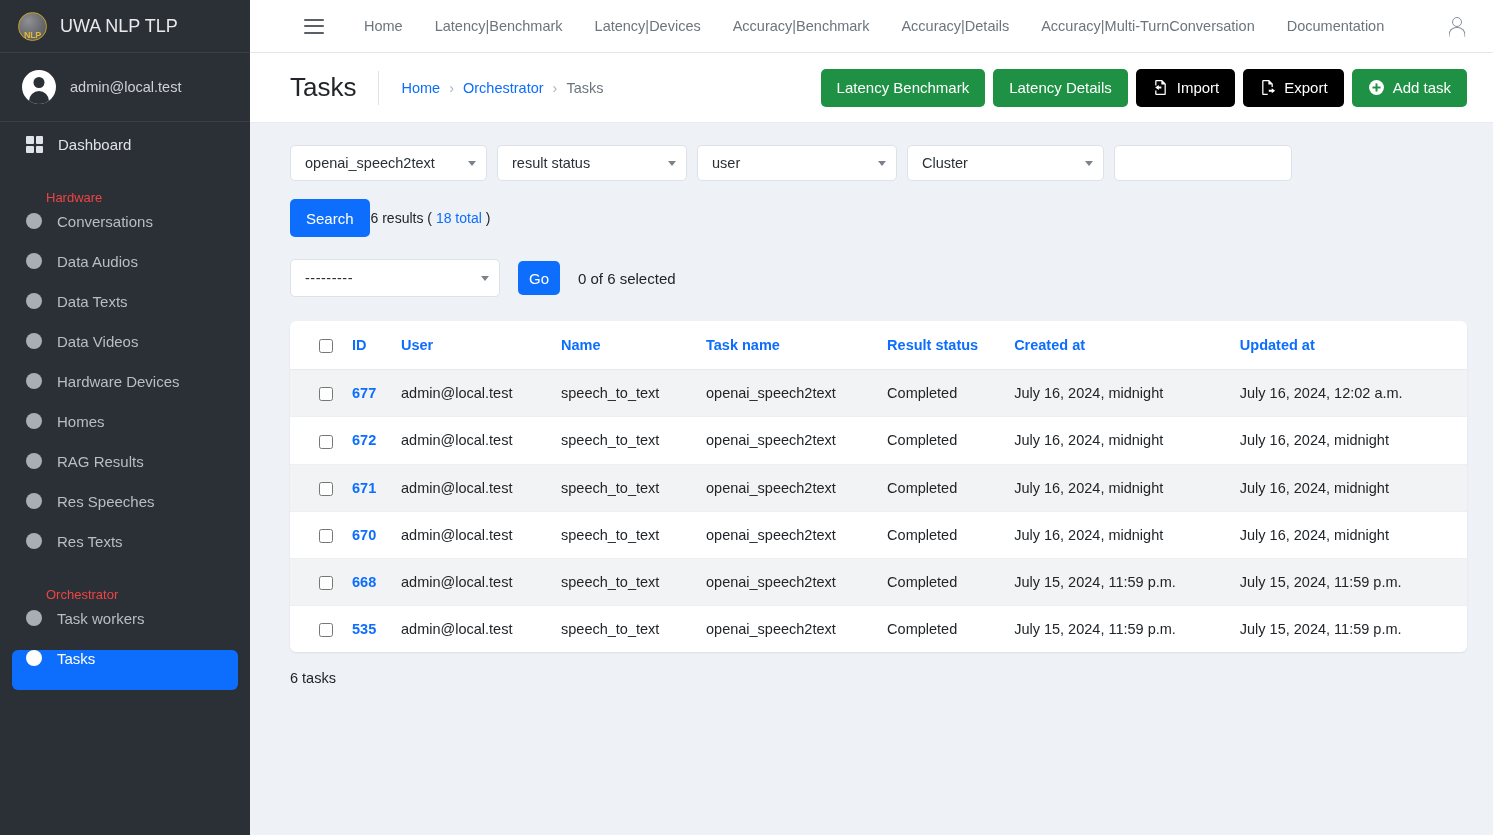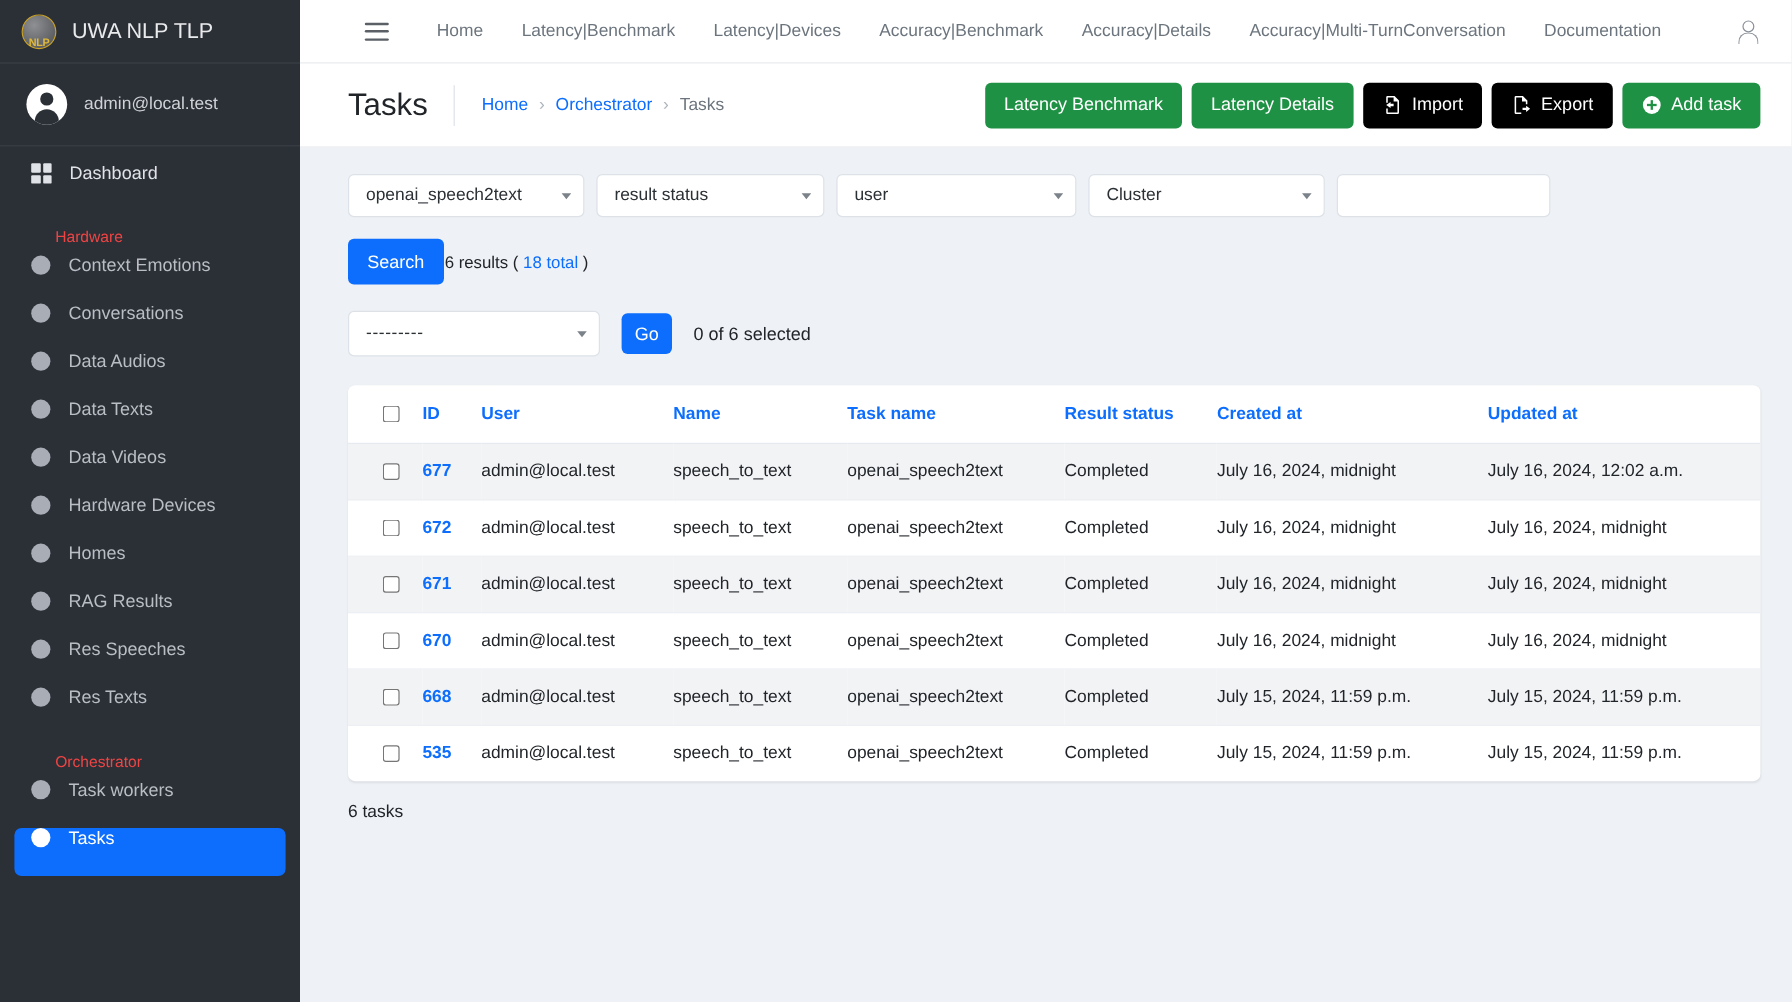--- a/index.html
+++ b/index.html
@@ -239,24 +239,20 @@
       <span class="grid-icon">
           <i></i>
           <i></i>
           <i></i>
           <i></i>
         </span>
       <span>Dashboard</span>
     </div>
     <div id="nav-sections">
         <div class="nav-section">Hardware</div>
-        <div class="nav-item">
-          <span class="nav-dot"></span>
-          <span>Context Emotions</span>
-        </div>
         <div class="nav-item">
           <span class="nav-dot"></span>
           <span>Conversations</span>
         </div>
         <div class="nav-item">
           <span class="nav-dot"></span>
           <span>Data Audios</span>
         </div>
         <div class="nav-item">
           <span class="nav-dot"></span>

